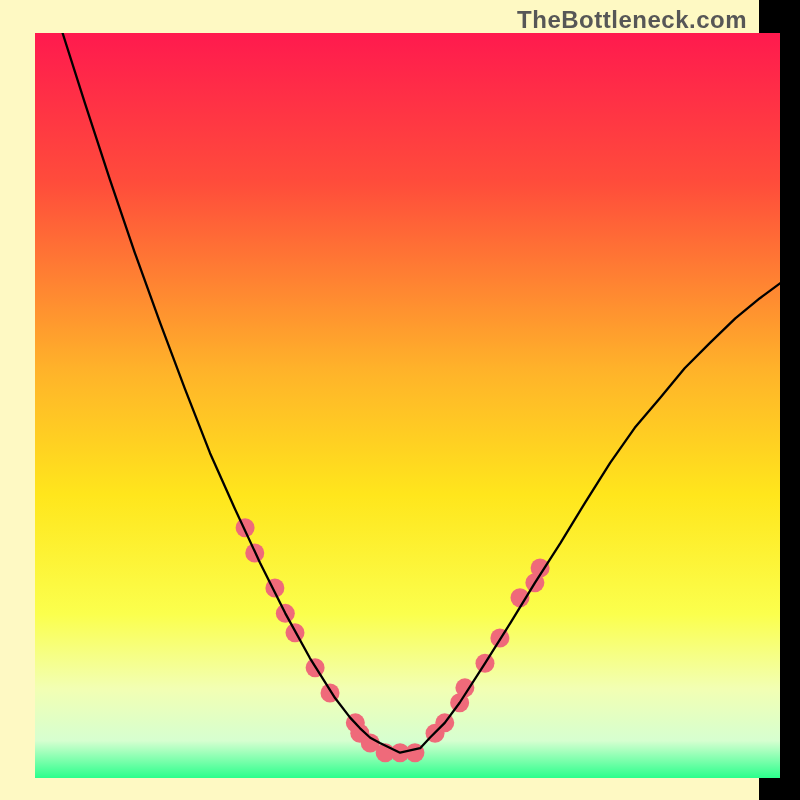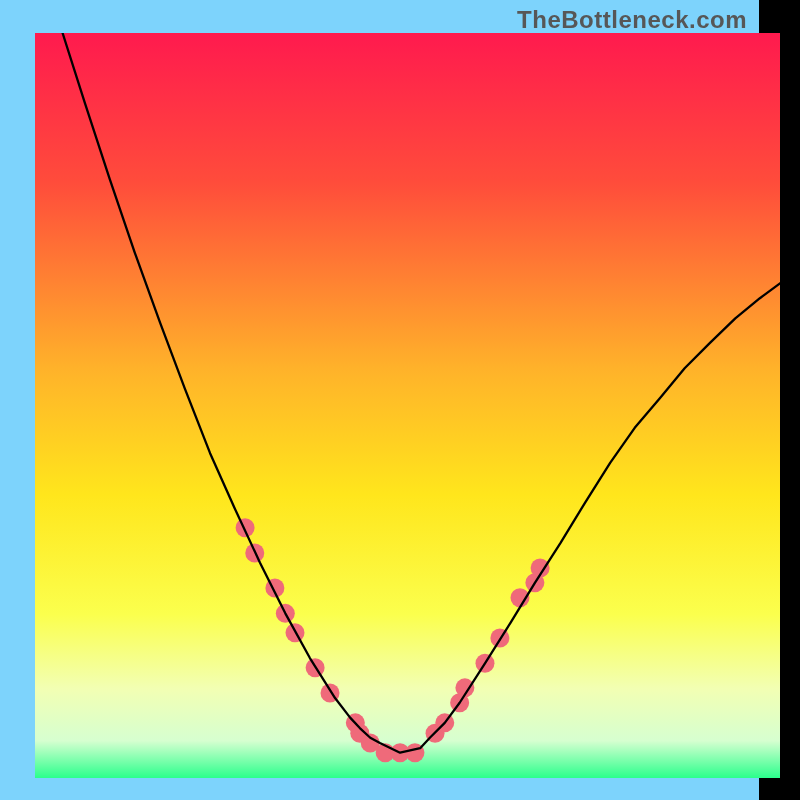--- a/index.html
+++ b/index.html
@@ -7,21 +7,21 @@
     padding: 0;
     width: 800px;
     height: 800px;
     background: #000;
     overflow: hidden;
   }
   .frame {
     position: relative;
     width: 759px;
     height: 800px;
-    background: #7dd3fc;
+    background: #fef9c3;
   }
   .watermark {
     position: absolute;
     top: 6px;
     right: 12px;
     font-family: Arial, Helvetica, sans-serif;
     font-size: 24px;
     font-weight: bold;
     color: #575757;
     letter-spacing: 0.5px;

